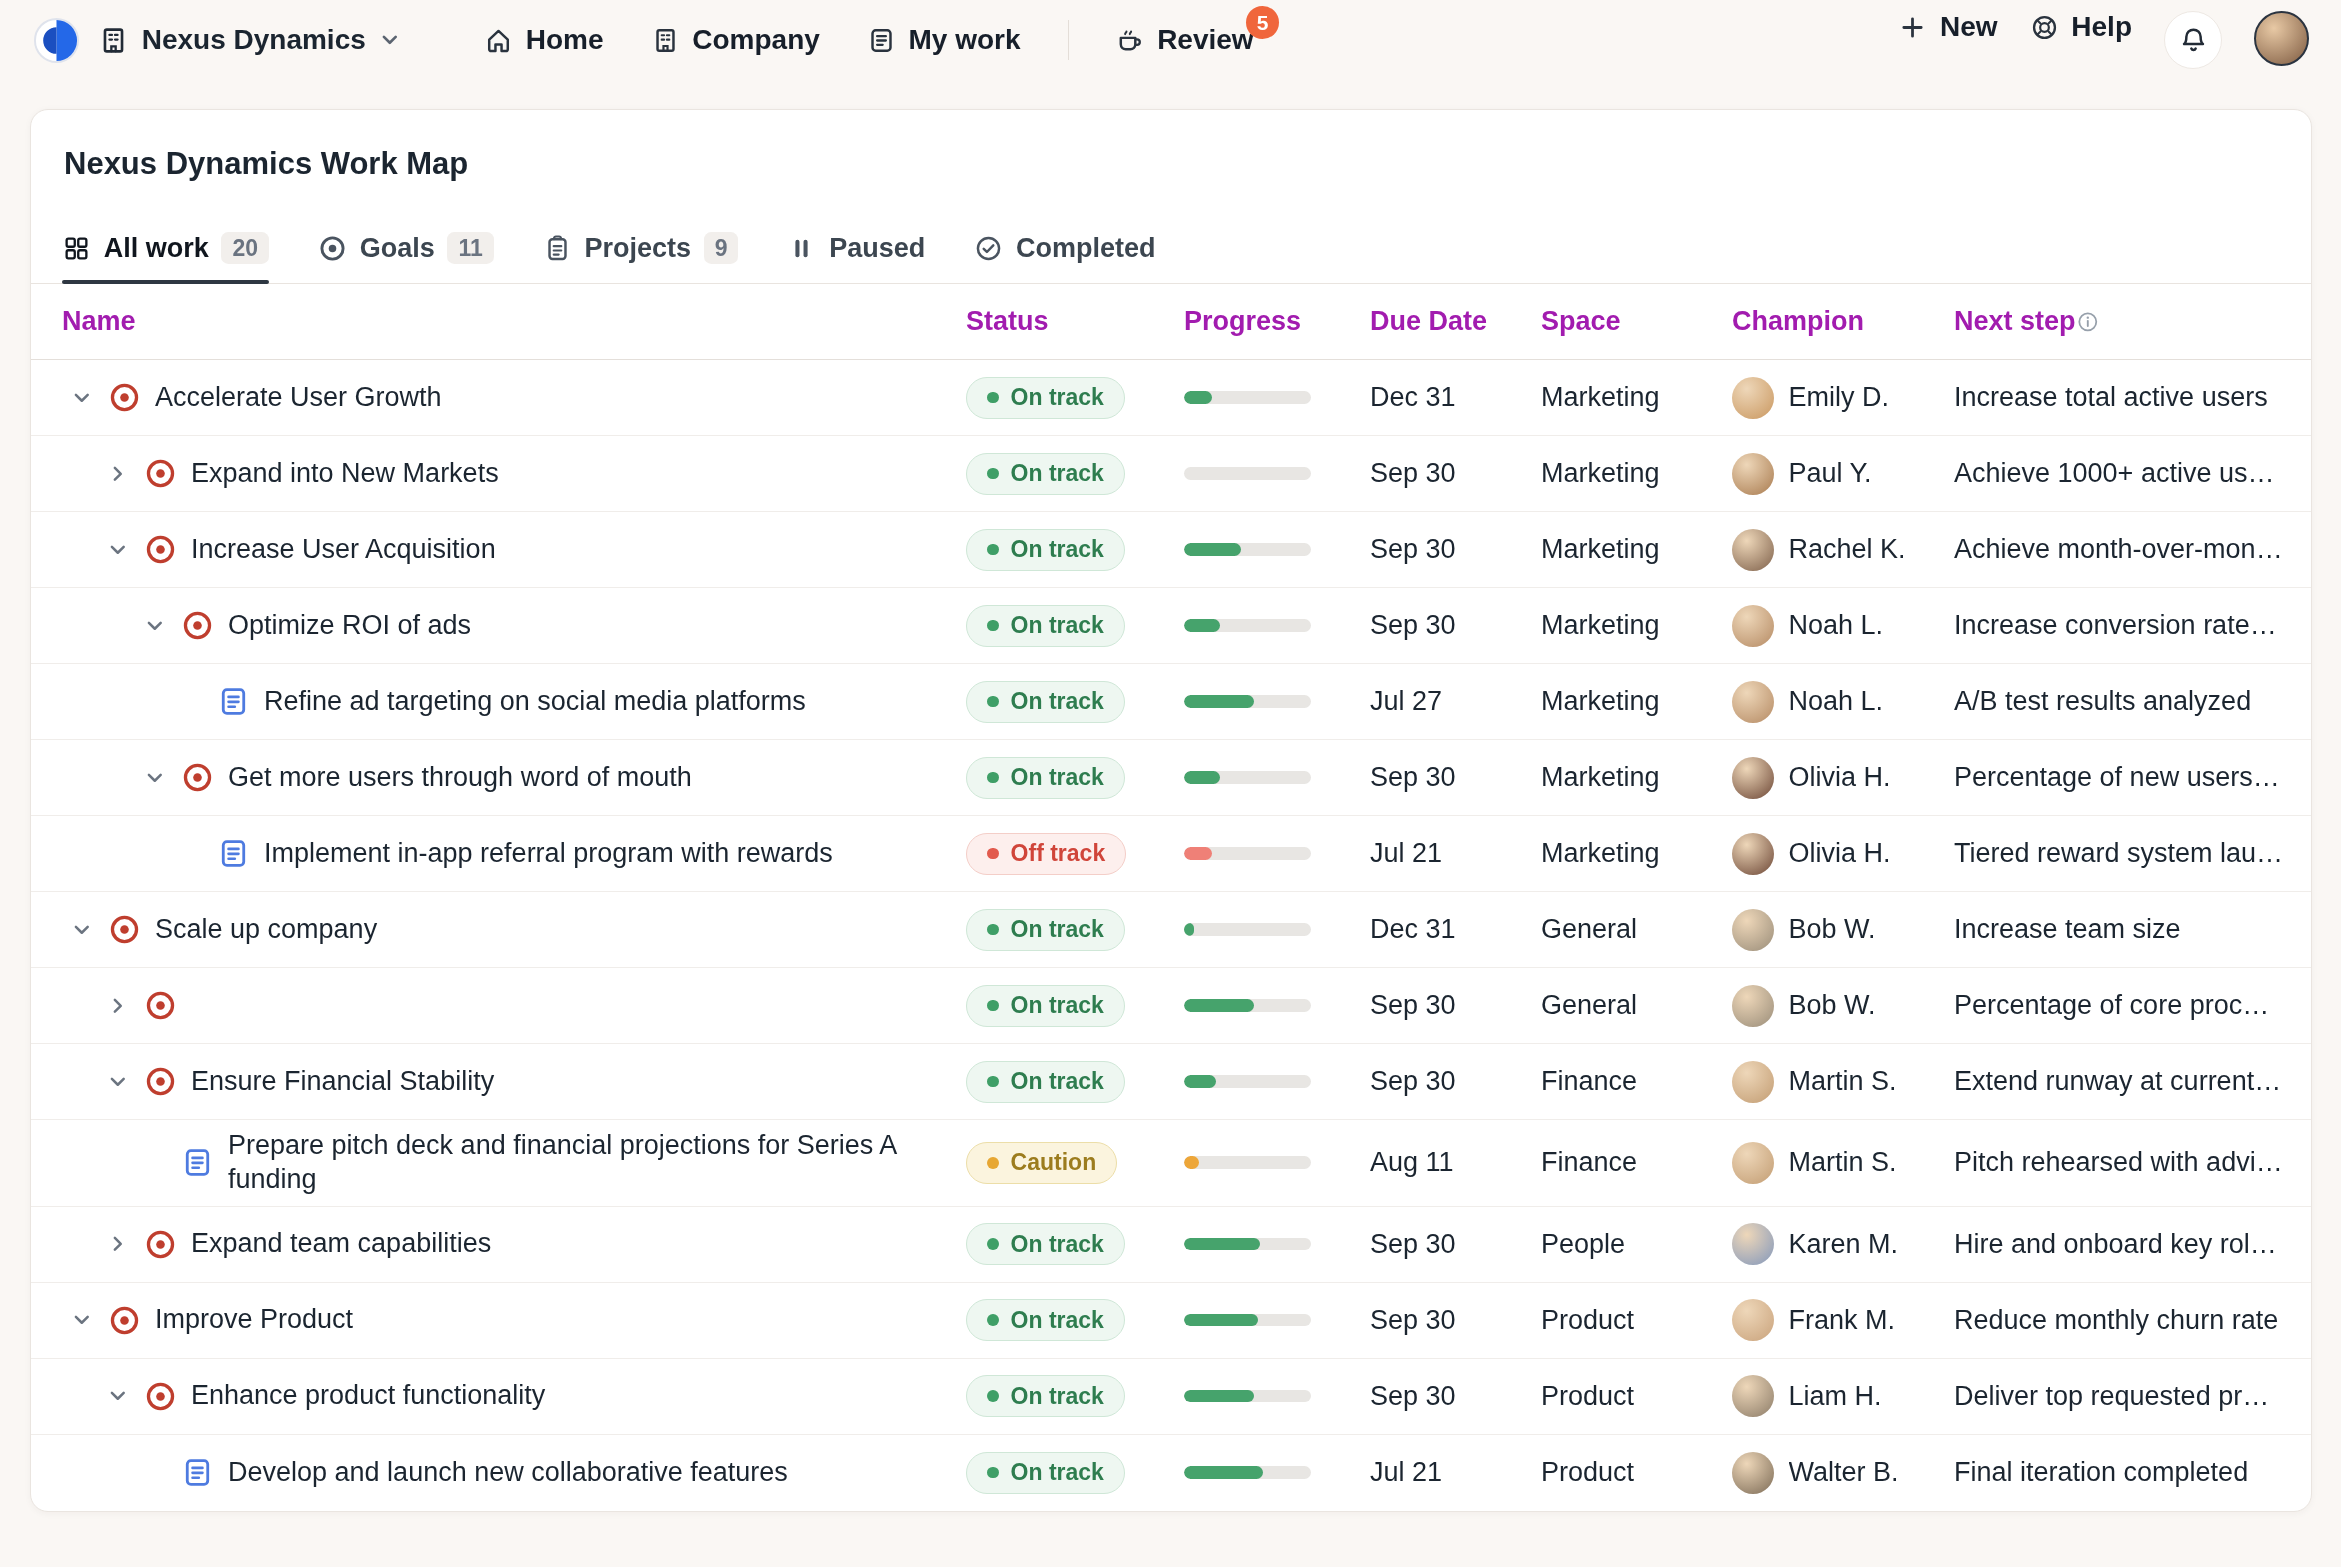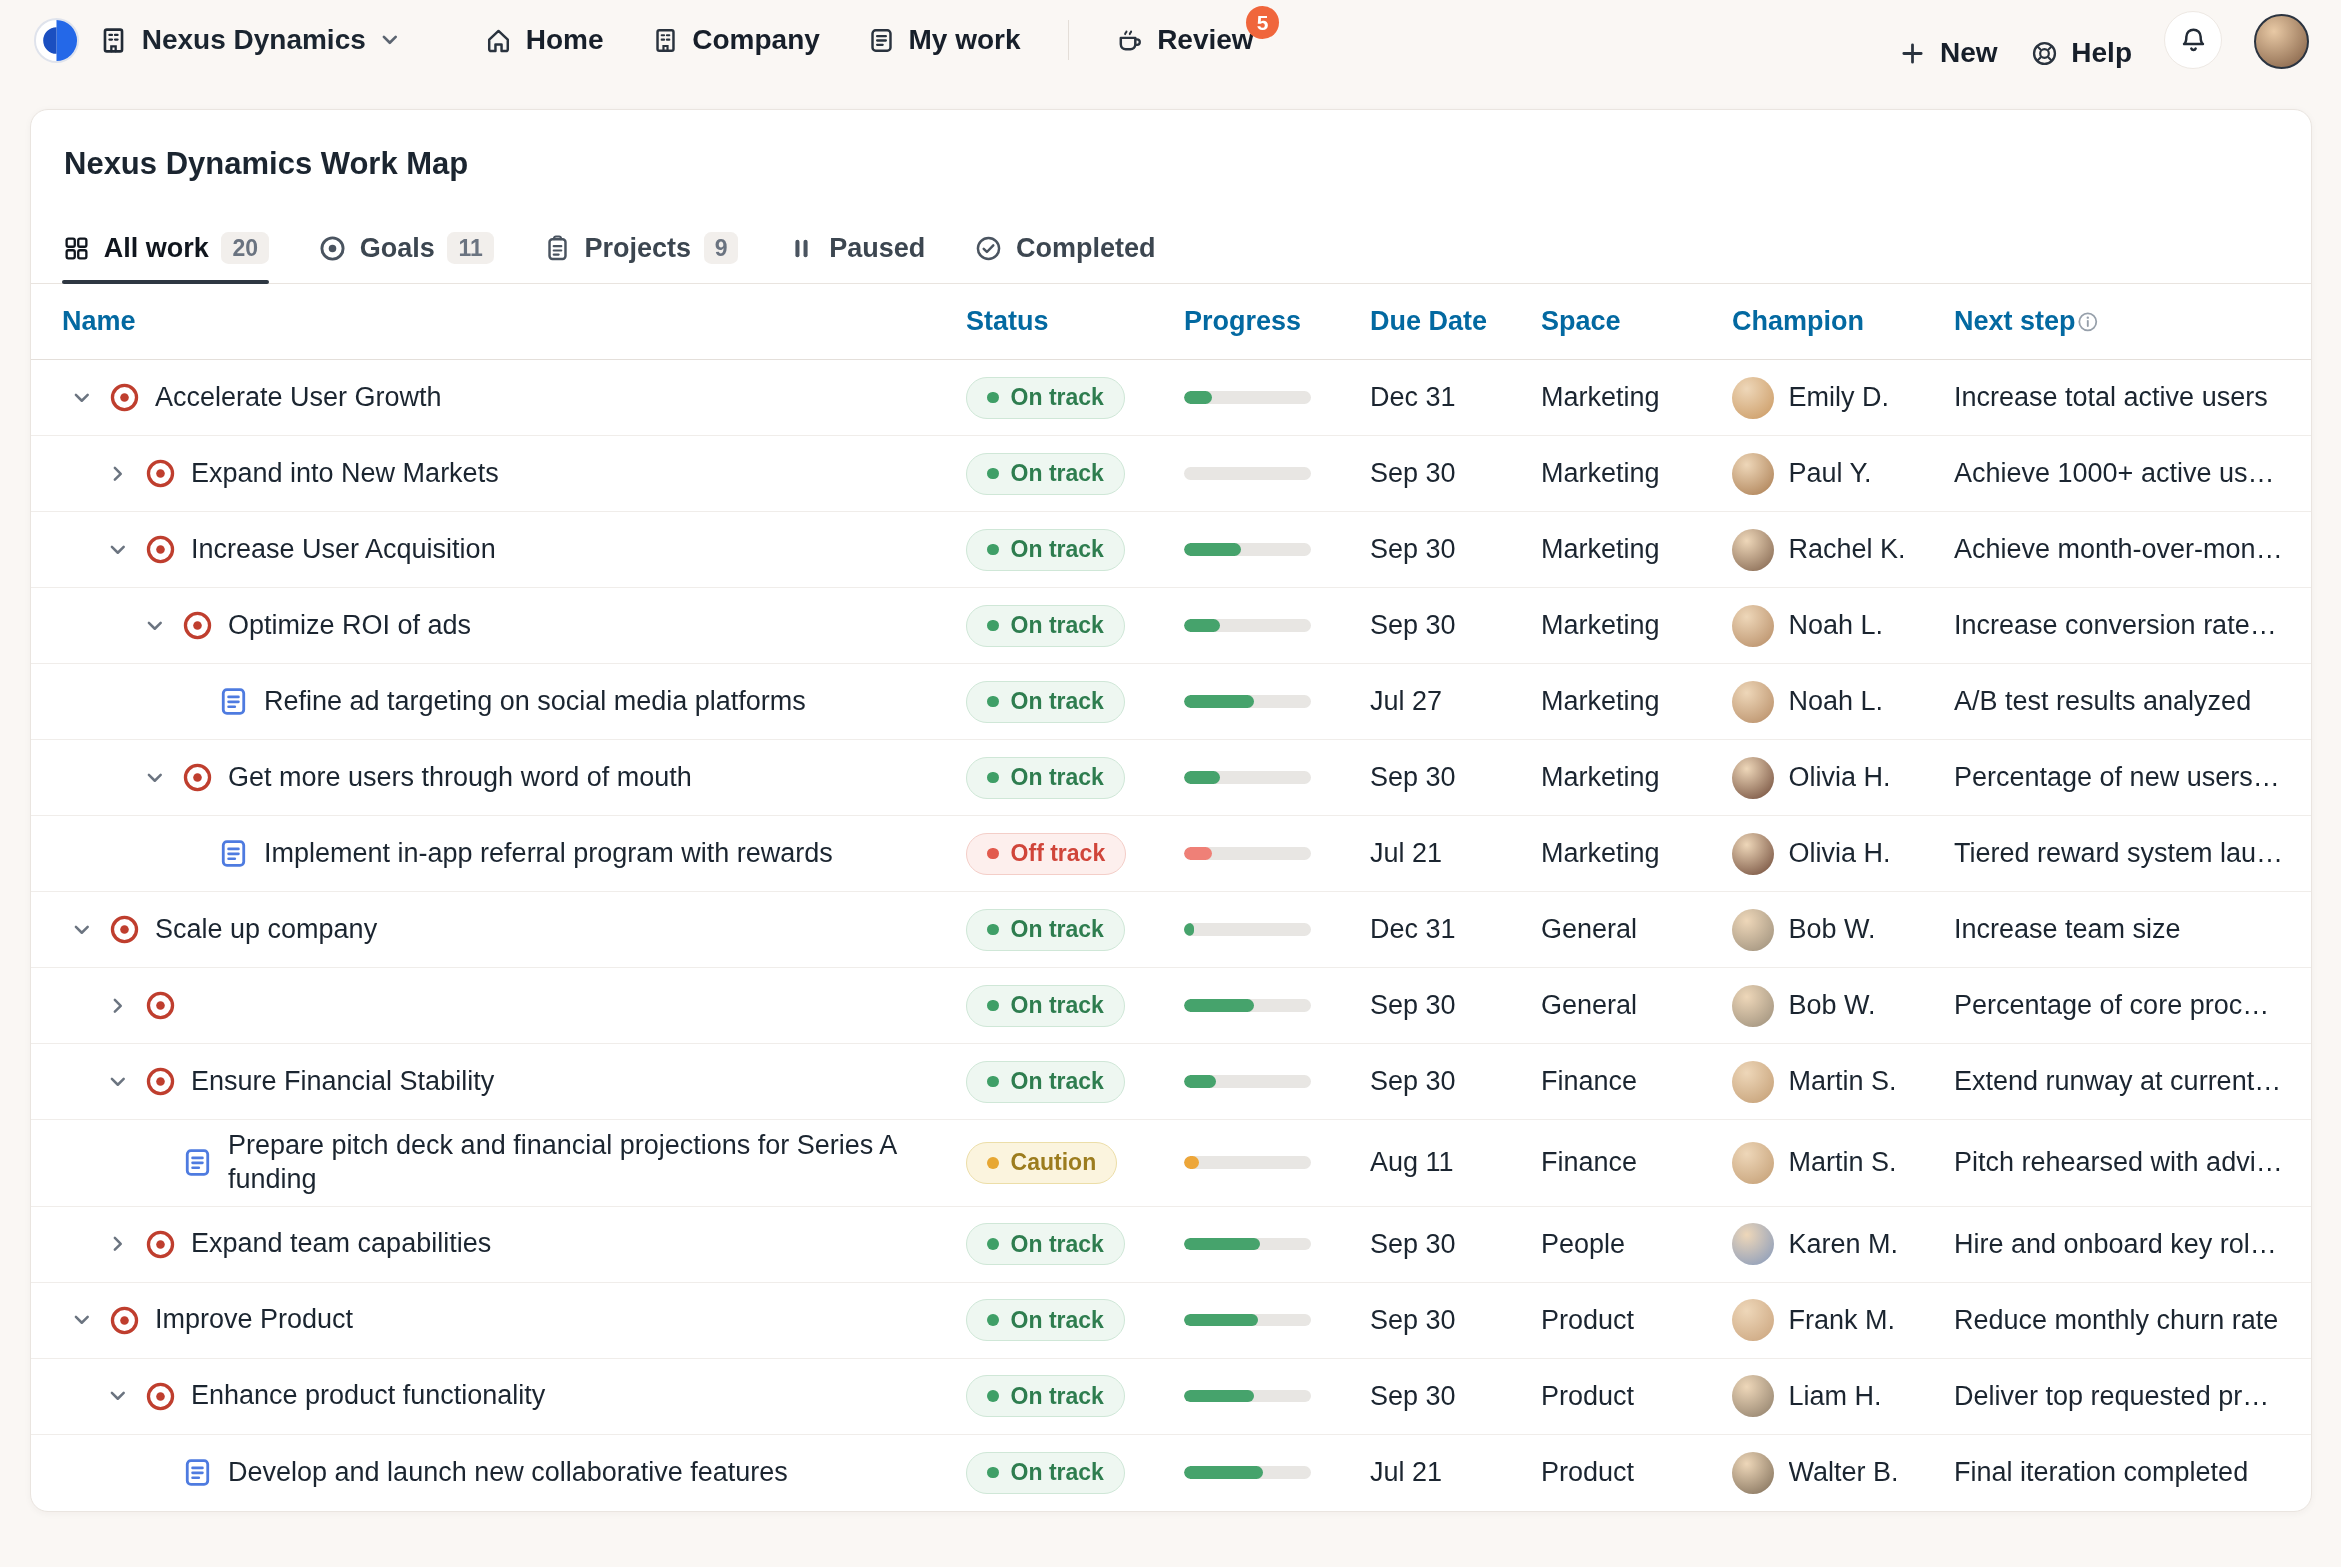--- a/index.html
+++ b/index.html
@@ -17,21 +17,21 @@
   .logo { width: 47px; height: 47px; }
   .workspace { display: flex; align-items: center; gap: 12.7px; margin-left: 18px; font-size: 28px; font-weight: 700; cursor: pointer; }
   .workspace .icon { width: 31px; height: 31px; color: #222b36; }
   .workspace .chev { width: 23.6px; height: 23.6px; color: #5b6470; }
   .nav-items { display: flex; align-items: center; margin-left: 82px; gap: 47px; }
   .nav-item { display: flex; align-items: center; gap: 12.7px; font-size: 28px; font-weight: 600; color: #171f2a; cursor: pointer; position: relative; }
   .nav-item .icon { width: 29px; height: 29px; color: #2a333e; }
   .nav-divider { width: 0.9px; height: 40px; background: #e4ded8; }
   .nav-badge { position: absolute; top: -18px; right: -25.5px; min-width: 33px; height: 33px; border-radius: 16.4px;
     color: #fff; font-size: 21px; font-weight: 700; display: flex; align-items: center; justify-content: center; }
-  .nav-right { margin-left: auto; display: flex; align-items: flex-end; gap: 32px; }
+  .nav-right { margin-left: auto; display: flex; align-items: flex-start; gap: 32px; }
   .icon-btn { width: 58px; height: 58px; border-radius: 50%; background: #ffffff; border: 0.9px solid #eee9e4;
     display: flex; align-items: center; justify-content: center; cursor: pointer; }
   .icon-btn .icon { width: 31px; height: 31px; color: #222b36; }
   .nav-avatar { width: 55px; height: 55px; border-radius: 50%; border: 2.7px solid #2b3440;
     background: radial-gradient(circle at 35% 30%, #e8c9a5, #7d5a40); cursor: pointer; }
 
   
   .card { margin: 29px 30px 0 30px; width: 2282px; background: #fff; border: 0.9px solid #eae5e0;
     border-radius: 18px; box-shadow: 0 1.8px 7.3px rgba(40,30,20,.04); overflow: hidden; }
   .card-title { font-size: 31px; font-weight: 700; padding: 36px 31px 31px 33px; }
@@ -42,21 +42,21 @@
     position: relative; cursor: pointer; }
   .tab .icon { width: 29px; height: 29px; color: #4a5460; }
   .tab.active { color: #10161e; }
   .tab.active .icon { color: #10161e; }
   .tab.active::after { content: ""; position: absolute; left: 0; right: 0; bottom: -0.9px; height: 3.6px;
     background: #2e3742; border-radius: 2.7px; }
   .tab-count { font-size: 23px; font-weight: 600; color: #6a7380; background: #f2efec; border-radius: 7.3px; padding: 2.7px 11px; }
 
   
   .grid-cols { display: grid; grid-template-columns: minmax(0,1fr) 218px 186px 171px 191px 222px 357px; align-items: center; }
-  .thead { height: 76px; border-bottom: 0.9px solid #e4dfda; font-size: 27px; font-weight: 700; color: #0369a1; }
+  .thead { height: 76px; border-bottom: 0.9px solid #e4dfda; font-size: 27px; font-weight: 700; color: #a21caf; }
   .th-name { padding-left: 31px; }
   .th-next { display: flex; align-items: center; }
   .info-icon { width: 23.6px; height: 23.6px; color: #97a0ab; cursor: pointer; }
 
   .trow { min-height: 76px; border-bottom: 0.9px solid #f0edea; font-size: 27px; cursor: pointer; }
   .trow:last-child { border-bottom: none; }
   .name-cell { display: flex; align-items: center; padding: 9px 22px 9px 31px; min-width: 0; }
   .indent { flex: 0 0 auto; }
   .chev-box { width: 40px; height: 40px; flex: 0 0 40px; display: flex; align-items: center; justify-content: center;
     color: #6b7480; cursor: pointer; }

